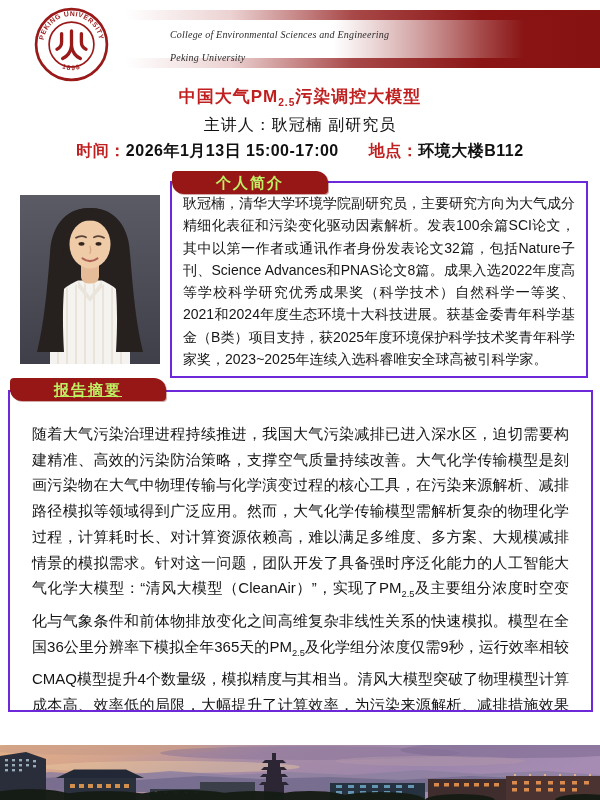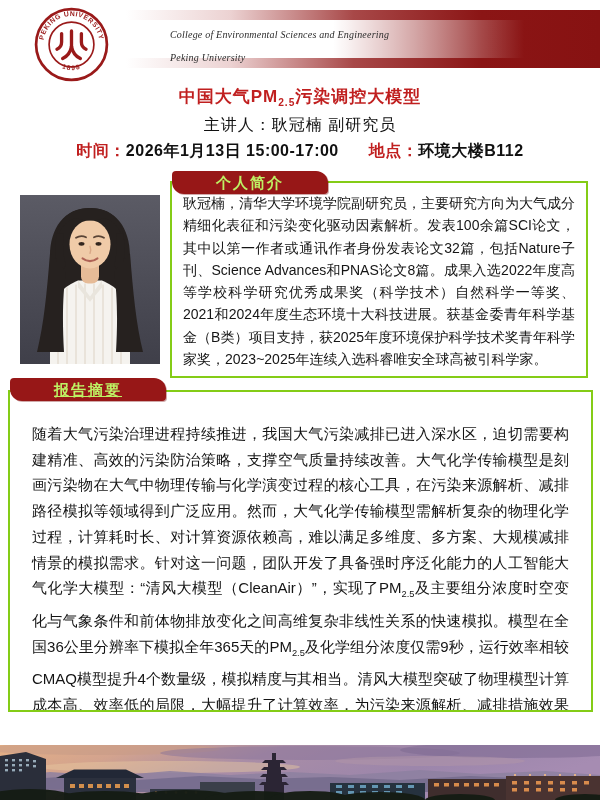--- a/index.html
+++ b/index.html
@@ -41,21 +41,21 @@
   
   .ribbon{
     position:absolute;height:23px;line-height:23px;text-align:center;
     background:#971717;color:#bef264;font-size:15px;font-weight:bold;letter-spacing:2px;
     border-radius:4px 12px 4px 12px;z-index:3;
     box-shadow:1px 1px 0 rgba(120,10,10,0.35);
   }
   .ribbon-profile{left:172px;top:171px;width:156px;}
   .ribbon-abstract{left:10px;top:378px;width:156px;text-decoration:underline;}
   .redbox{
-    position:absolute;border:2px solid #84cc16;box-sizing:border-box;background:#fff;overflow:hidden;z-index:1;
+    position:absolute;border:2px solid #6d28d9;box-sizing:border-box;background:#fff;overflow:hidden;z-index:1;
   }
   .box-profile{left:170px;top:181px;width:418px;height:197px;}
   .box-abstract{left:8px;top:390px;width:585px;height:322px;}
   .box-profile p{
     margin:0;padding:9px 11px 0 11px;font-size:14px;line-height:22.3px;
     color:#151515;text-align:justify;
   }
   .box-abstract p{
     margin:9px;padding:20px 13px 0 13px;font-size:15px;line-height:25.7px;
     color:#141414;text-align:justify;

